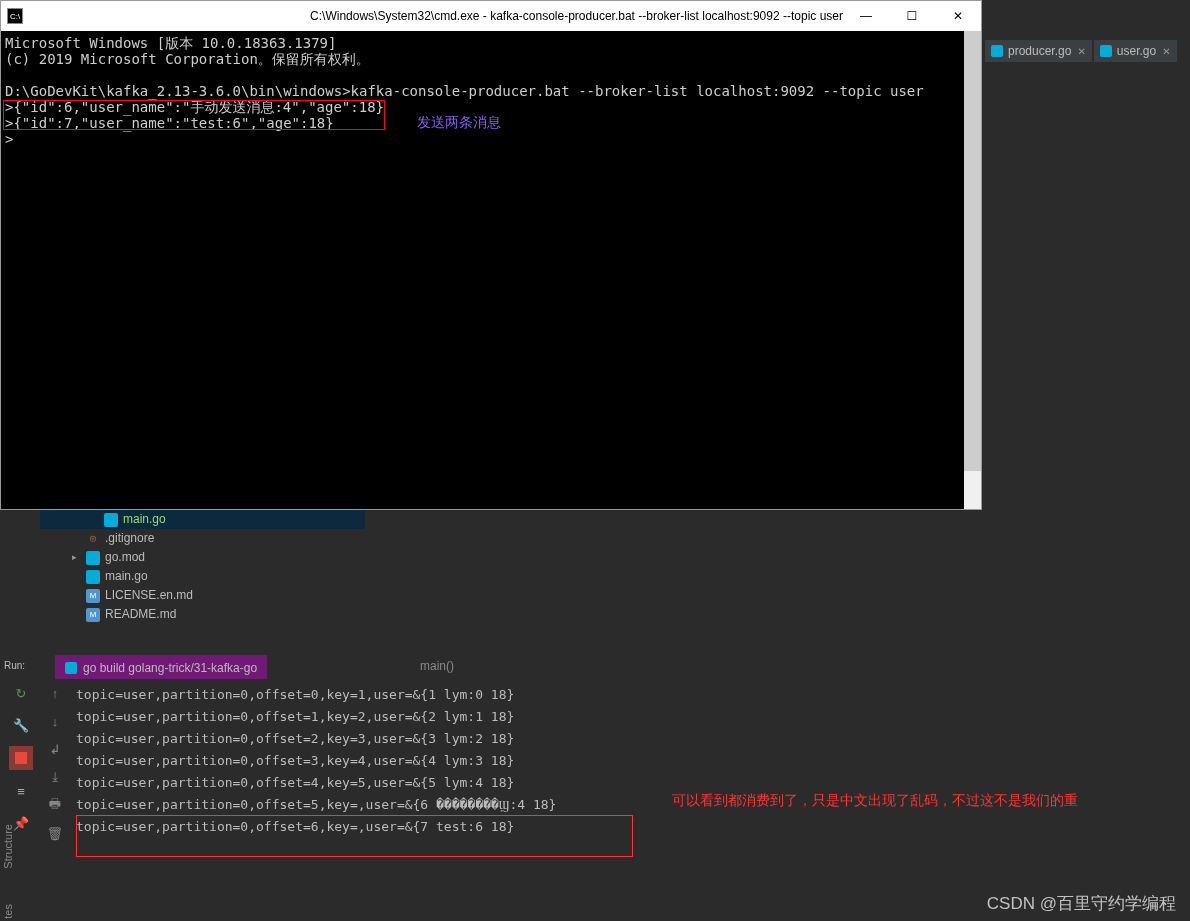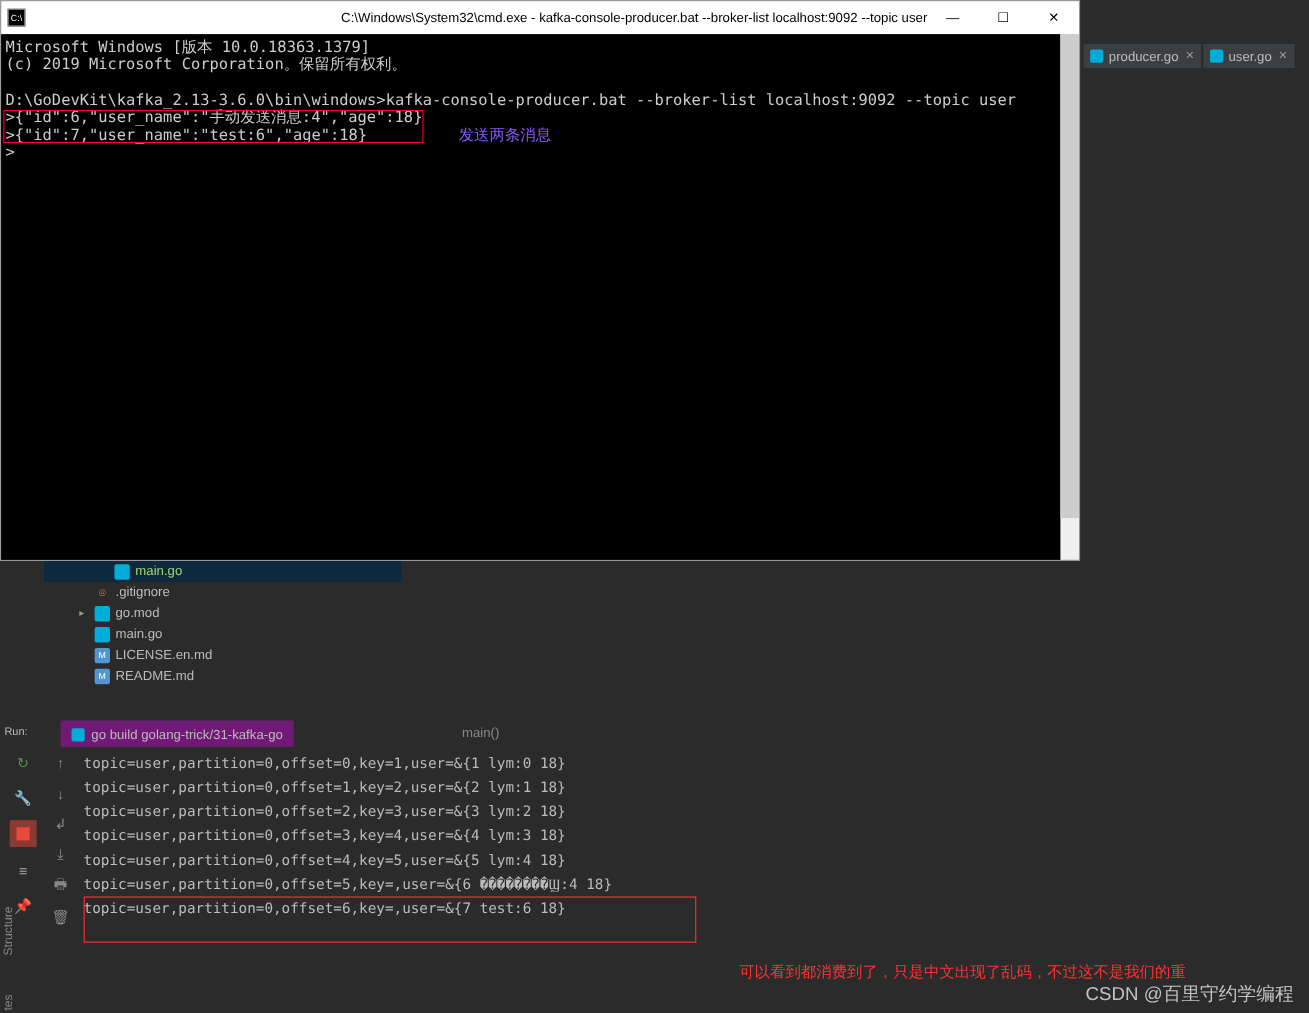--- a/index.html
+++ b/index.html
@@ -204,21 +204,21 @@
   .console-row { white-space: pre; }
   .red-box2 {
     position: absolute;
     left: 76px; top: 815px;
     width: 557px; height: 42px;
     border: 1px solid #ff3333;
     pointer-events: none;
   }
   .red-label2 {
     position: absolute;
-    left: 672px; top: 875px;
+    left: 672px; top: 792px;
     color: #ff3333;
     font-family: "Microsoft YaHei", sans-serif;
     font-size: 14px;
   }
 
   .structure-tab {
     position: absolute;
     left: 0; top: 820px;
     width: 18px;
     writing-mode: vertical-rl;

